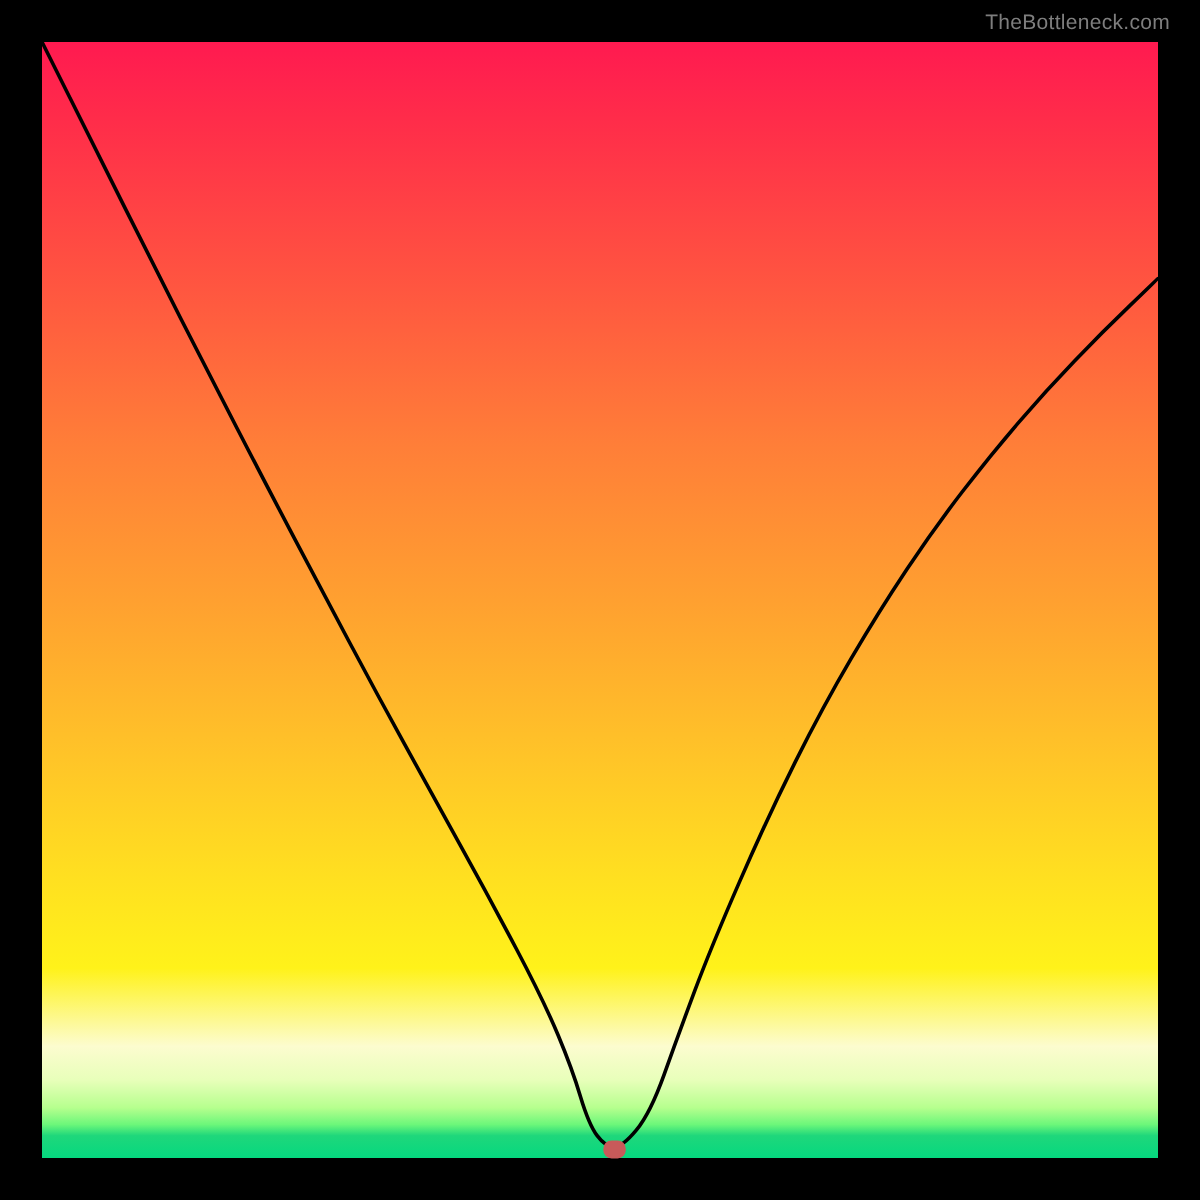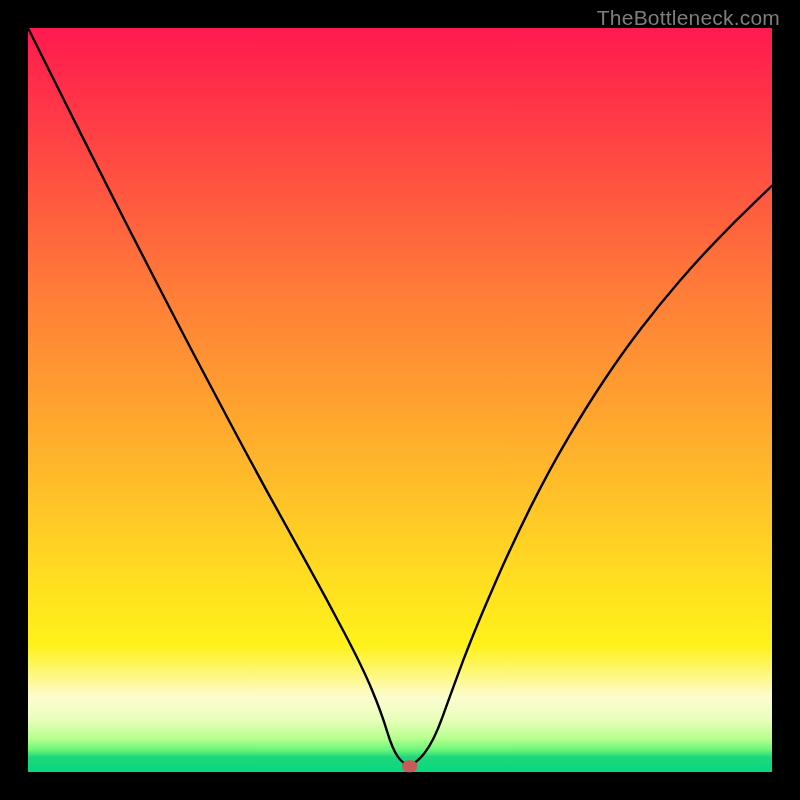--- a/index.html
+++ b/index.html
@@ -40,21 +40,21 @@
       #6cf77a 97%,
       #1fd77b 98%,
       #05d87f 100%
     );
   }
   .watermark {
     position: absolute;
     top: 6px;
     right: 20px;
     color: #7e7e7e;
-    font-size: 21px;
+    font-size: 14px;
     font-weight: 400;
     letter-spacing: 0.2px;
     user-select: none;
   }
   svg.curve {
     position: absolute;
     left: 0; top: 0;
     width: 744px;
     height: 744px;
     overflow: visible;

